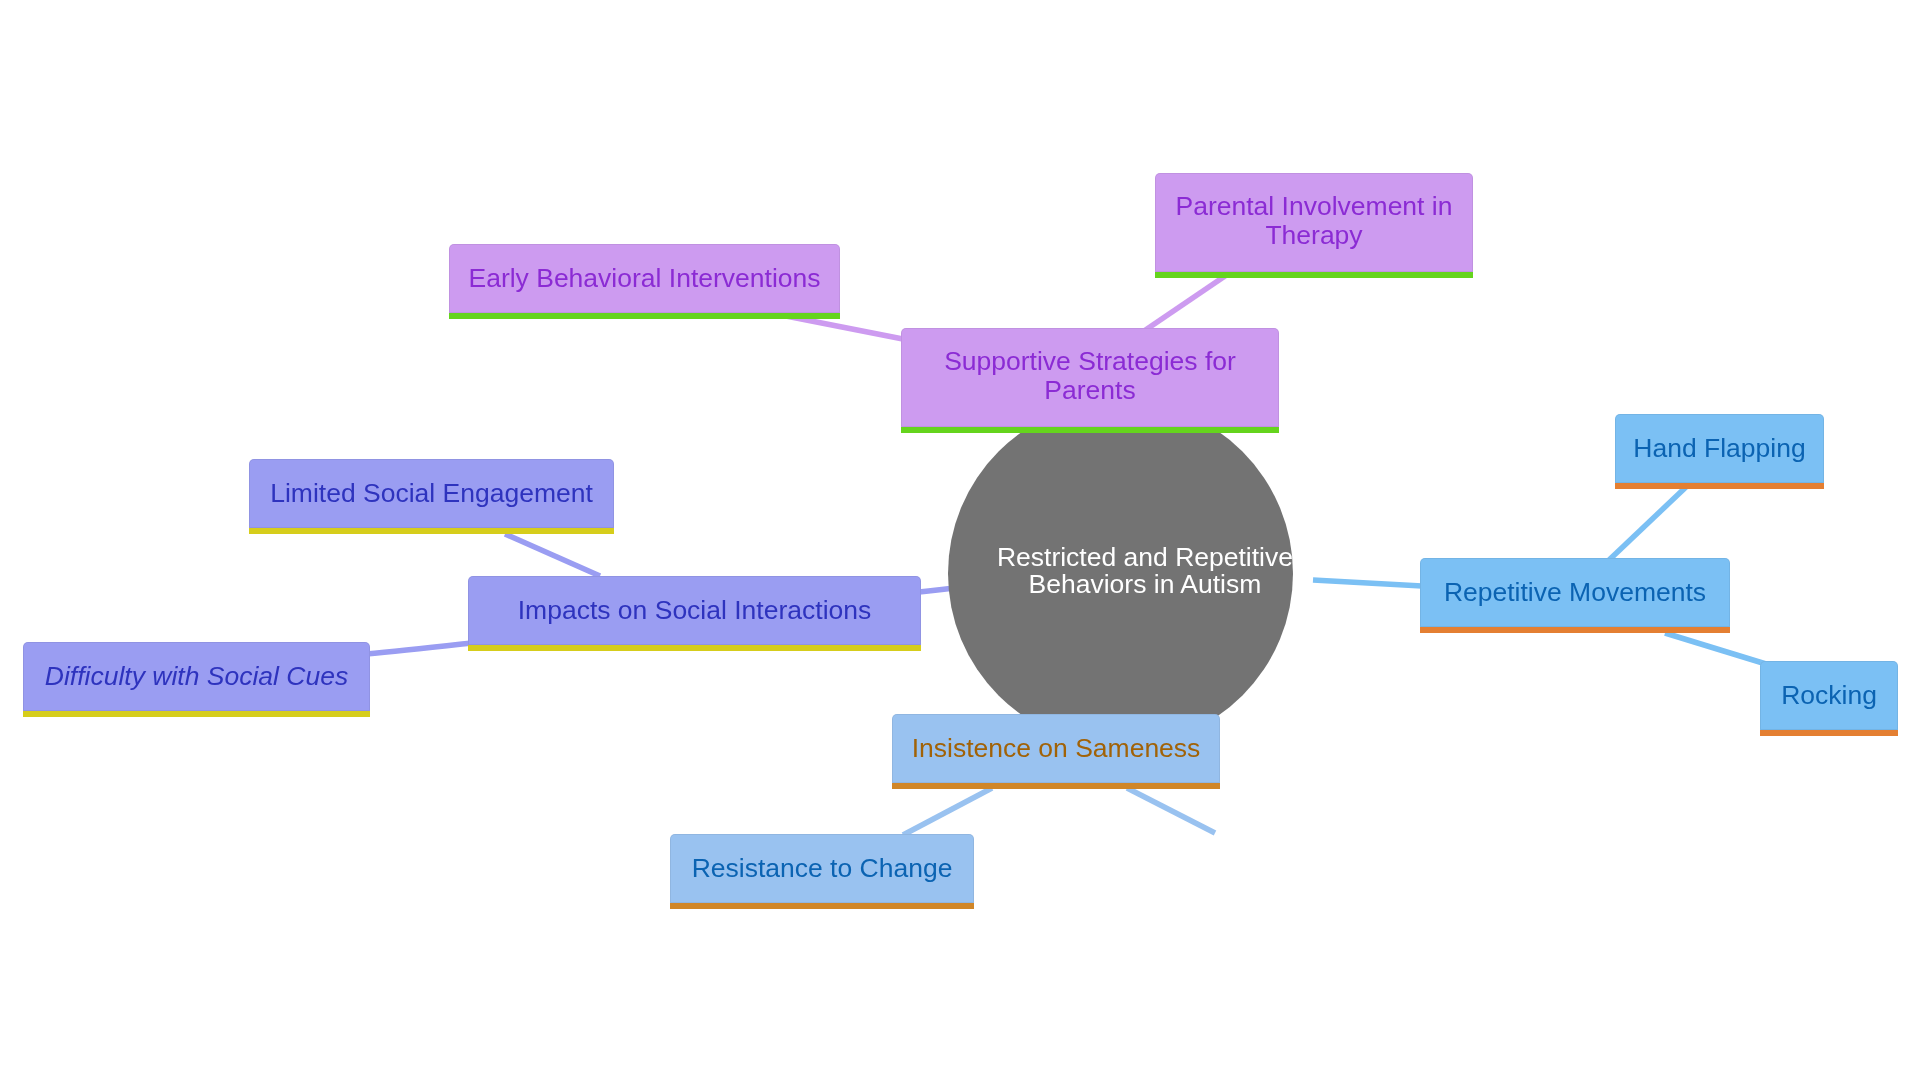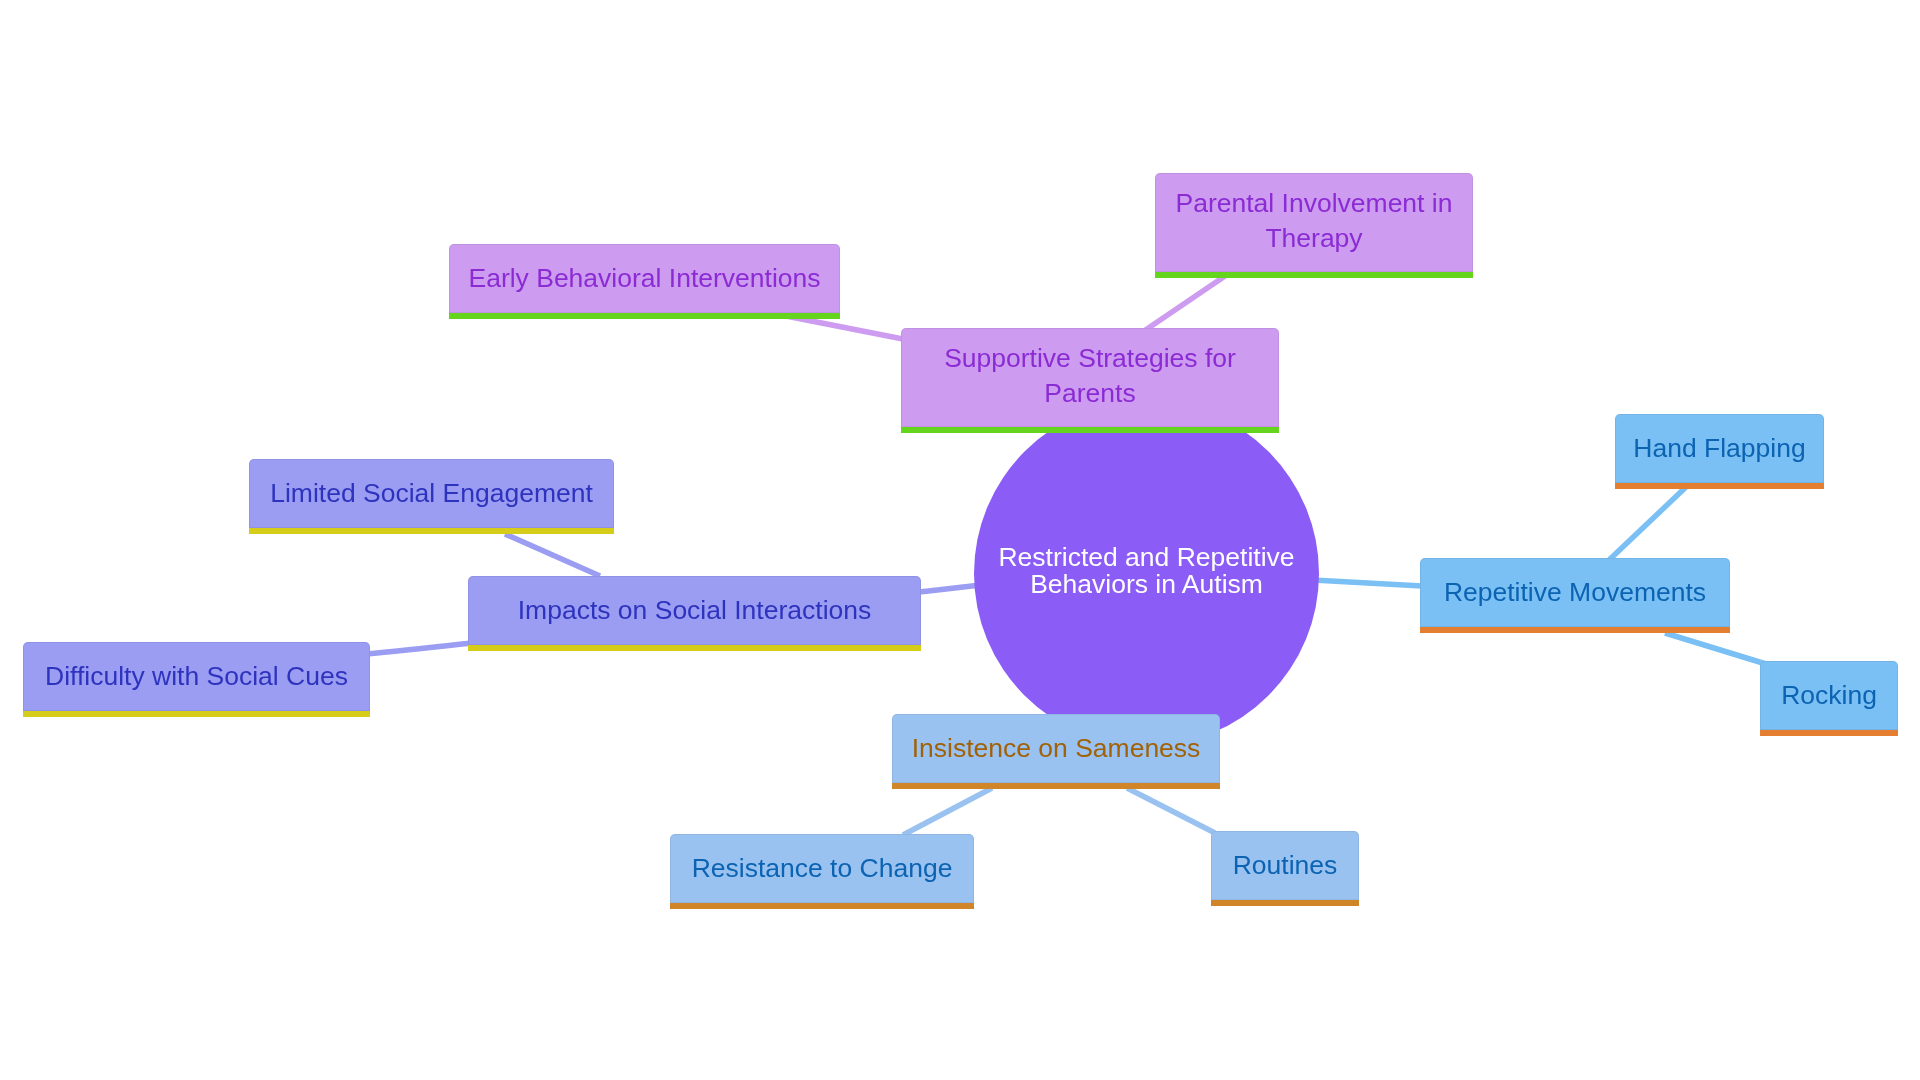--- a/index.html
+++ b/index.html
@@ -9,21 +9,21 @@
        -webkit-font-smoothing:antialiased;}
   #stage{position:relative;width:1920px;height:1080px;background:#fff;}
   #edges{position:absolute;left:0;top:0;width:1920px;height:1080px;z-index:1;}
   .node{position:absolute;z-index:2;box-sizing:border-box;}
   .nbox{position:absolute;left:0;top:0;width:100%;height:100%;
         border-radius:5px 5px 0 0;box-sizing:border-box;border:1px solid rgba(0,0,0,0.06);}
   .nline{position:absolute;left:0;width:100%;height:6px;}
   .nlabel{position:absolute;left:0;top:0;width:100%;height:100%;
           display:flex;align-items:center;justify-content:center;
           text-align:center;box-sizing:border-box;z-index:3;
-          white-space:pre-line;line-height:35px;}
+          white-space:pre-line;line-height:29px;}
   .nlabel.two-line{transform:translateY(-2px);}
   .root{position:absolute;z-index:2;border-radius:50%;
         display:flex;align-items:center;justify-content:center;}
   .root-label{text-align:center;white-space:pre-line;line-height:27.4px;transform:translateY(-2px);}
 </style>
 </head>
 <body>
 
 <div id="stage">
   <svg id="edges" viewBox="0 0 1920 1080" width="1920" height="1080">
@@ -31,21 +31,21 @@
       <path d="M 1608,561 L 1686,487" stroke="#7BC0F4" stroke-width="5.5" fill="none" stroke-linecap="butt"></path>
       <path d="M 1665,633 L 1766,664" stroke="#7BC0F4" stroke-width="5.5" fill="none" stroke-linecap="butt"></path>
       <path d="M 992,788 L 903,835" stroke="#99C2F0" stroke-width="5.5" fill="none" stroke-linecap="butt"></path>
       <path d="M 1127,788 L 1215,833" stroke="#99C2F0" stroke-width="5.5" fill="none" stroke-linecap="butt"></path>
       <path d="M 980,585 C 946,589 904,594 866,597" stroke="#9A9DF2" stroke-width="5.5" fill="none" stroke-linecap="butt"></path>
       <path d="M 505,534 L 600,576" stroke="#9A9DF2" stroke-width="5.5" fill="none" stroke-linecap="butt"></path>
       <path d="M 366,654 C 402,651 436,647 471,643" stroke="#9A9DF2" stroke-width="5.5" fill="none" stroke-linecap="butt"></path>
       <path d="M 786,316 C 818,322 876,334 908,340" stroke="#CD9BF0" stroke-width="5.5" fill="none" stroke-linecap="butt"></path>
       <path d="M 1144,331 L 1228,274" stroke="#CD9BF0" stroke-width="5.5" fill="none" stroke-linecap="butt"></path>
     </svg>
-<div class="root" style="left: 974px; top: 400.5px; width: 345px; height: 345px; background: #8b5cf6;">
+<div class="root" style="left: 948px; top: 400.5px; width: 345px; height: 345px; background: #737373; justify-content: flex-end;">
       <div class="root-label" style="color: rgb(255, 255, 255); font-size: 26.5px;">Restricted and Repetitive
 Behaviors in Autism</div>
     </div>
     <div class="node" style="left: 1420px; top: 558px; width: 310px; height: 69px;">
       <div class="nbox" style="background: rgb(123, 192, 244);"></div>
       <div class="nline" style="background: rgb(228, 127, 50); top: 69px;"></div>
       <div class="nlabel" style="color: rgb(11, 99, 178); font-size: 26.5px;">Repetitive Movements</div>
     </div>
     <div class="node" style="left: 1615px; top: 414px; width: 209px; height: 69px;">
       <div class="nbox" style="background: rgb(123, 192, 244);"></div>
@@ -60,36 +60,31 @@
     <div class="node" style="left: 892px; top: 714px; width: 328px; height: 69px;">
       <div class="nbox" style="background: rgb(153, 194, 240);"></div>
       <div class="nline" style="background: rgb(208, 134, 40); top: 69px;"></div>
       <div class="nlabel" style="color: #a16207; font-size: 26.5px;">Insistence on Sameness</div>
     </div>
     <div class="node" style="left: 670px; top: 834px; width: 304px; height: 69px;">
       <div class="nbox" style="background: rgb(153, 194, 240);"></div>
       <div class="nline" style="background: rgb(208, 134, 40); top: 69px;"></div>
       <div class="nlabel" style="color: rgb(11, 99, 178); font-size: 26.5px;">Resistance to Change</div>
     </div>
-    <div class="node" style="left: 1211px; top: 831px; width: 148px; height: 69px;">
-      <div class="nbox" style="background: rgb(153, 194, 240);"></div>
-      <div class="nline" style="background: rgb(208, 134, 40); top: 69px;"></div>
-      <div class="nlabel" style="color: rgb(11, 99, 178); font-size: 26.5px;">Routines</div>
-    </div>
     <div class="node" style="left: 468px; top: 576px; width: 453px; height: 69px;">
       <div class="nbox" style="background: rgb(154, 157, 242);"></div>
       <div class="nline" style="background: rgb(214, 205, 27); top: 69px;"></div>
       <div class="nlabel" style="color: rgb(46, 51, 190); font-size: 26.5px;">Impacts on Social Interactions</div>
     </div>
     <div class="node" style="left: 249px; top: 459px; width: 365px; height: 69px;">
       <div class="nbox" style="background: rgb(154, 157, 242);"></div>
       <div class="nline" style="background: rgb(214, 205, 27); top: 69px;"></div>
       <div class="nlabel" style="color: rgb(46, 51, 190); font-size: 26.5px;">Limited Social Engagement</div>
     </div>
-    <div class="node" style="left: 23px; top: 642px; width: 347px; height: 69px;">
+    <div class="node" style="left: 23px; top: 642px; width: 347px; height: 69px; font-style: italic;">
       <div class="nbox" style="background: rgb(154, 157, 242);"></div>
       <div class="nline" style="background: rgb(214, 205, 27); top: 69px;"></div>
       <div class="nlabel" style="color: rgb(46, 51, 190); font-size: 26.5px;">Difficulty with Social Cues</div>
     </div>
     <div class="node" style="left: 901px; top: 328px; width: 378px; height: 99px;">
       <div class="nbox" style="background: rgb(205, 155, 240);"></div>
       <div class="nline" style="background: rgb(101, 212, 29); top: 99px;"></div>
       <div class="nlabel two-line" style="color: rgb(139, 43, 212); font-size: 26.5px;">Supportive Strategies for
 Parents</div>
     </div>

